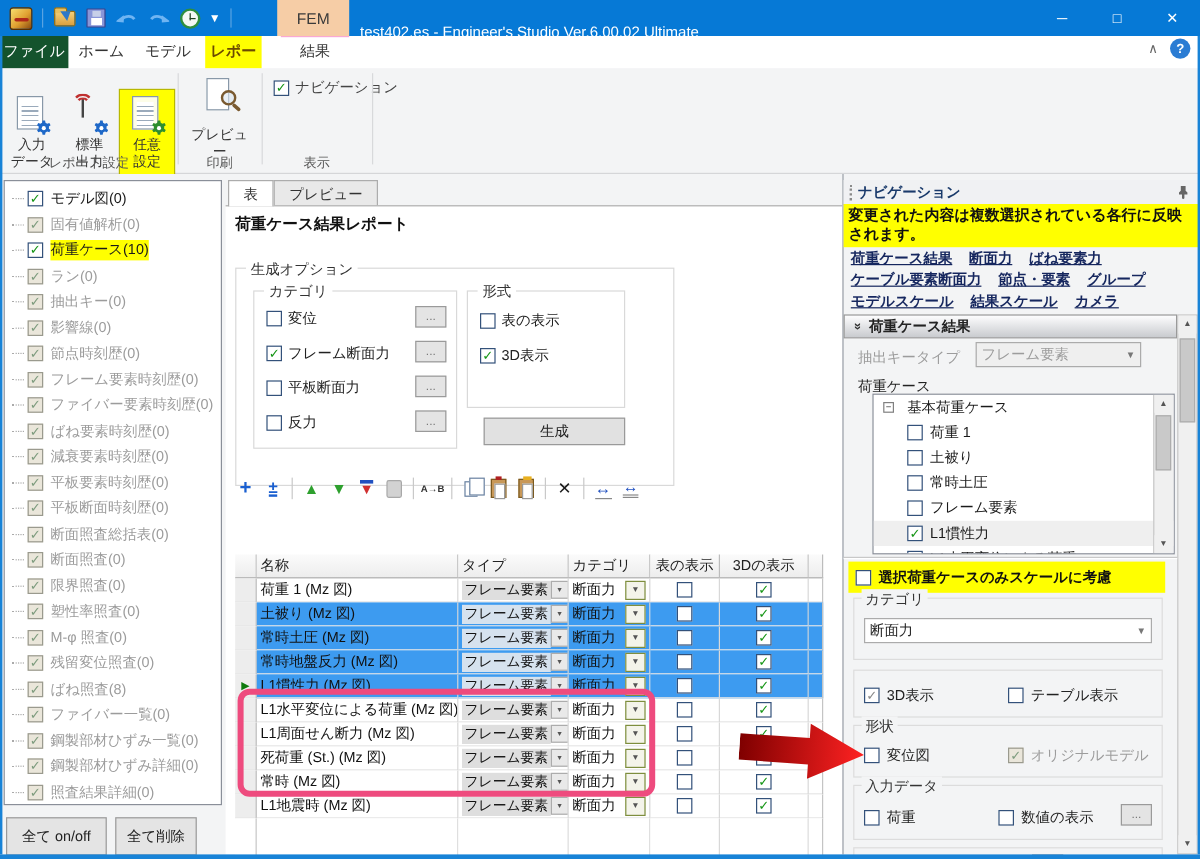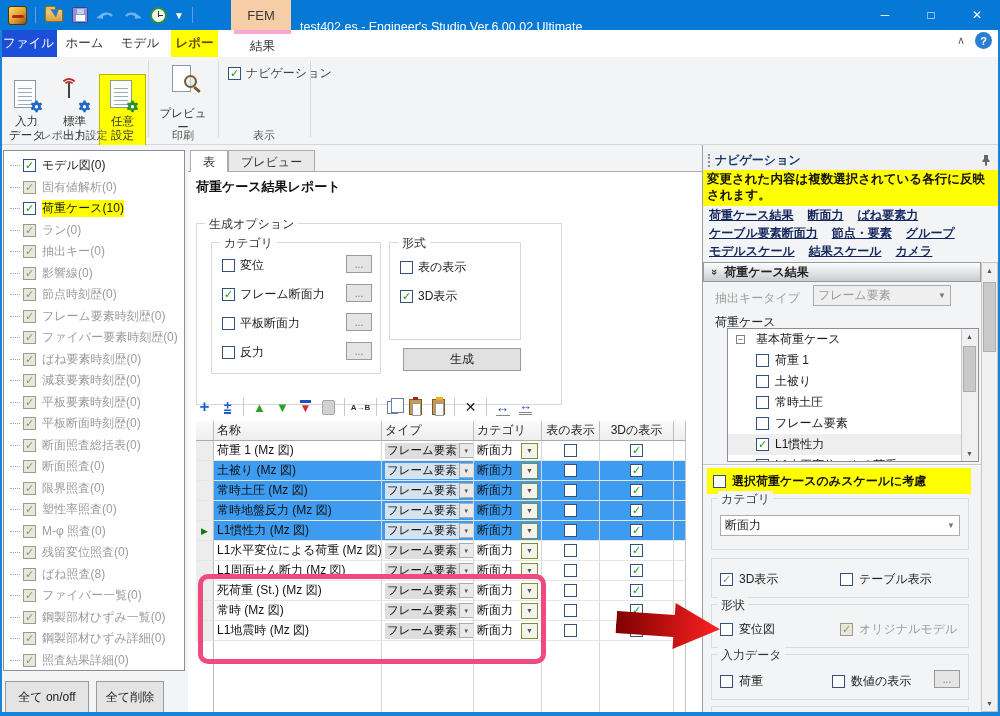--- a/index.html
+++ b/index.html
@@ -25,22 +25,22 @@
   .qglyph { color:#fff; font-size:10px; }
   .fem-tab { position:absolute; left:231px; top:0; width:60px; height:30px; background:#F6CDA6; color:#3A3A3A; font-size:13px; display:flex; align-items:center; justify-content:center; }
   .win-title { position:absolute; left:300px; top:12px; height:30px; display:flex; align-items:center; color:#FFFFFF; font-size:12.5px; }
   .win-btns { position:absolute; right:0; top:0; height:30px; display:flex; }
   .wbtn { width:46px; height:30px; display:flex; align-items:center; justify-content:center; color:#fff; font-size:12px; }
 
   
   .tabrow { position:absolute; left:0; top:30px; width:1000px; height:27px; background:#FFFFFF; display:flex; }
   .rtab { height:27px; line-height:27px; text-align:center; font-size:12.5px; color:#333; }
   .rtab:nth-child(1){ width:57px; } .rtab:nth-child(2){ width:55px;text-align:center; } .rtab:nth-child(3){ width:56px; }
-  .rtab:nth-child(4){ width:47px; margin-left:3px; } .rtab:nth-child(5){ width:57px; margin-left:16px; border-top:4px solid #f9a8d4; line-height:25px; }
-  .rtab-file { background:#1d4ed8; color:#fff; }
+  .rtab:nth-child(4){ width:47px; margin-left:3px; } .rtab:nth-child(5){ width:57px; margin-left:16px; border-top:1px solid #f9a8d4; line-height:25px; }
+  .rtab-file { background:#14532d; color:#fff; }
   .rtab-hl { background:#FFFF00; color:#6B4A00; font-weight:bold; }
   .tabrow-right { position:absolute; right:8px; top:32px; display:flex; gap:10px; align-items:center; }
   .collapse-g { color:#666; font-size:11px; }
   .help-c { width:17px; height:17px; border-radius:50%; background:#2B7CD3; color:#fff; font-size:11px; font-weight:bold; display:flex; align-items:center; justify-content:center; }
 
   
   .ribbon { position:absolute; left:0; top:57px; width:1000px; height:88px; background:#F3F4F5; border-bottom:1px solid #D5D6D8; }
   .rgroup-btns { position:absolute; left:4px; top:18px; display:flex; gap:3px; }
   .bigbtn { width:45px; height:74px; display:flex; flex-direction:column; align-items:center; padding-top:3px; }
   .bigbtn.hlbtn { background:#FFFF00; outline:1px solid #B8B800; }
@@ -116,21 +116,21 @@
   .ti-copy::before { content:""; position:absolute; left:3px; top:-4px; width:11px; height:13px; background:#fff; border:1px solid #6880A0; }
   .ti-paste { width:13px; height:16px; background:#C89858; border:1px solid #7A5A20; position:relative; }
   .ti-paste::before { content:""; position:absolute; left:2px; top:3px; width:7px; height:11px; background:#fff; border:1px solid #999; }
   .ti-paste::after { content:""; position:absolute; left:3px; top:-3px; width:5px; height:3px; background:#B02020; }
   .ti-paste.ins::after { background:#E8B020; width:7px; }
 
   
   .grid { position:absolute; left:8px; top:249px; }
   .grow { display:flex; }
   .gc { height:20px; display:flex; align-items:center; font-size:12px; color:#111; border-right:1px solid #D8D8D8; border-bottom:1px solid #E6E6E6; padding:0 3px; overflow:hidden; white-space:nowrap; }
-  .ghead .gc { background:linear-gradient(#FBFBFB,#EDEDED); border-right:1px solid #BCBCBC; border-bottom:1px solid #ABABAB; color:#222; }
+  .ghead .gc { background:linear-gradient(#FBFBFB,#EDEDED); border-right:1px solid #BCBCBC; border-bottom:1px solid #ABABAB; color:#222;margin-top:41px; }
   .c0 { width:18px; justify-content:center; background:#EDEDED; border-right:1px solid #BEBEBE; padding:0; }
   .c1 { width:168px; } .c2 { width:92px; } .c3 { width:68px; }
   .c4 { width:58px; justify-content:center; } .c5 { width:74px; justify-content:center; }
   .c6 { width:12px; border-right:1px solid #C4C4C4; }
   .grow.sel .gc:not(.c0) { background:#3D9BF0; }
   .typechip { background:#DEDEDE; font-size:11.5px; padding:0 2px; flex:1; height:16px; display:flex; align-items:center; }
   .grow.sel .typechip { background:#D6E2EE; }
   .catname { flex:1; }
   .marker { color:#0E7A0E; font-size:9px; }
   .gfill .gc { height:94px; border-bottom:none; background:#fff !important; }

